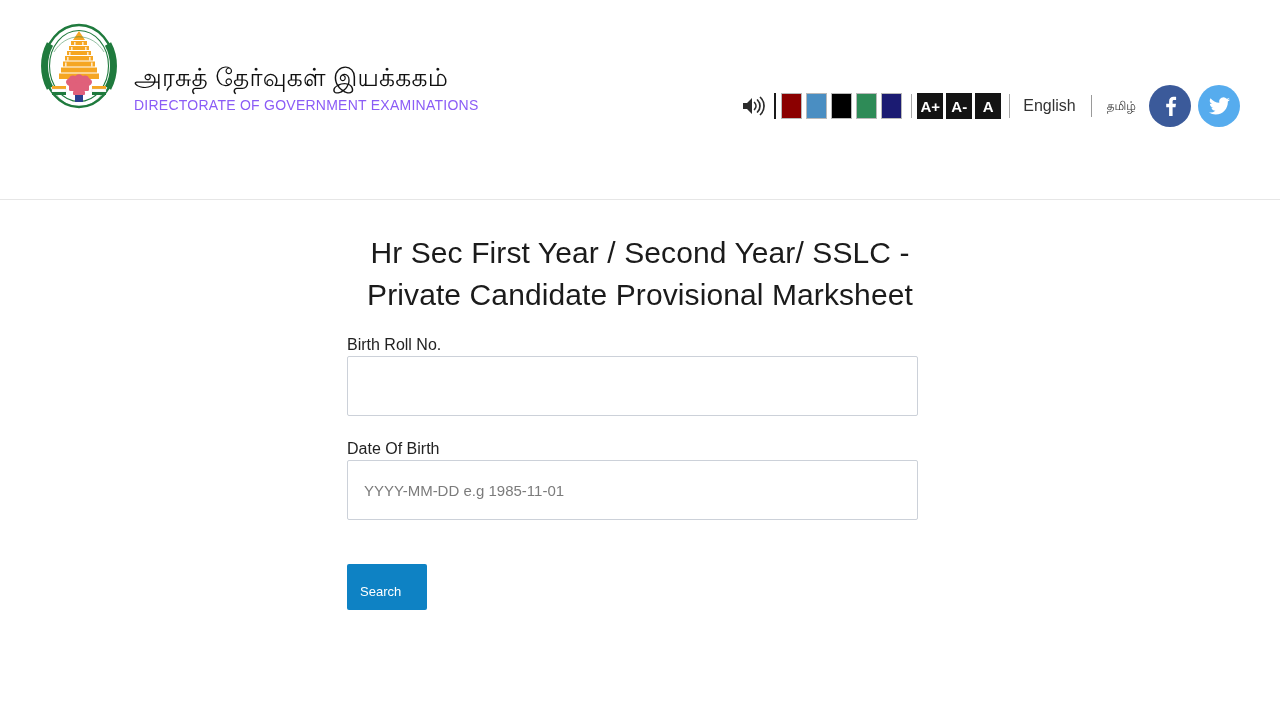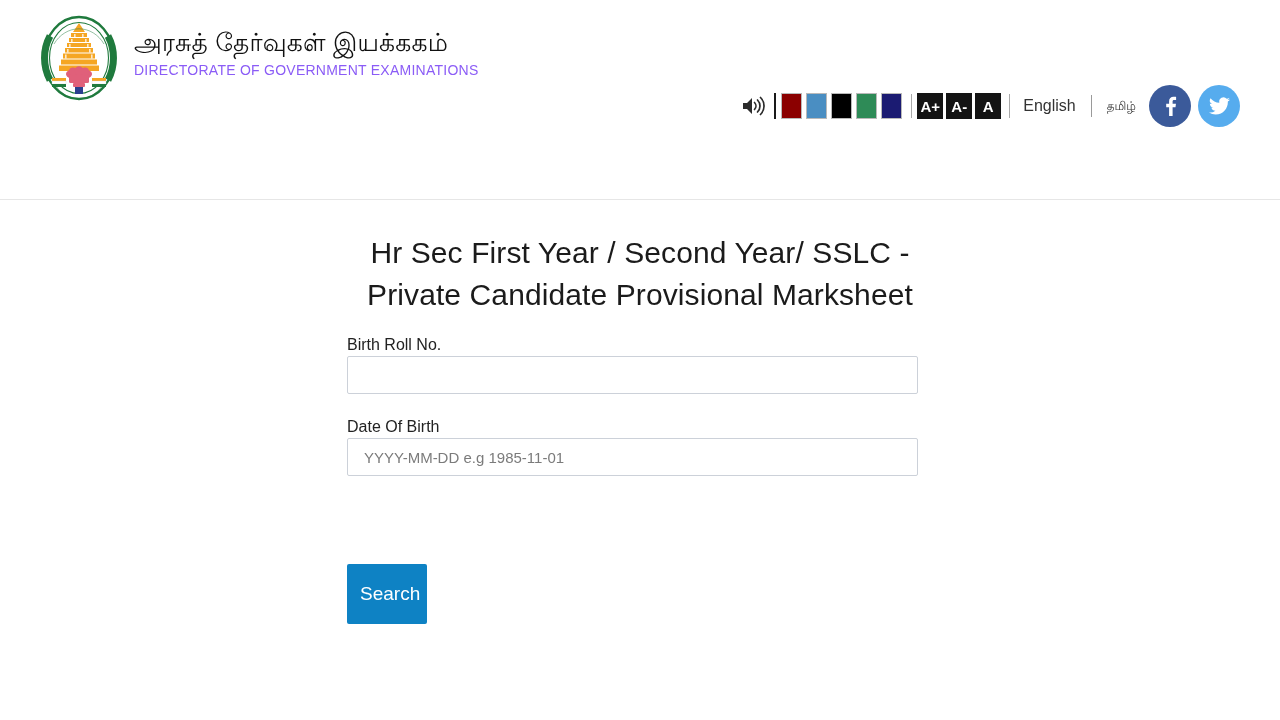--- a/index.html
+++ b/index.html
@@ -16,23 +16,23 @@
     position: relative;
     width: 1280px;
     height: 200px;
     background: #ffffff;
     border-bottom: 1px solid #e6e6e6;
   }
 
   .brand {
     position: absolute;
     left: 38px;
-    top: 14px;
-    display: flex;
-    align-items: flex-start;
+    top: 22px;
+    display: flex;
+    align-items: flex-end;
   }
 
   .logo-emblem {
     width: 82px;
     height: 92px;
     flex: none;
   }
 
   .brand-text {
     margin-left: 14px;
@@ -170,45 +170,45 @@
   .field-label {
     font-size: 16px;
     color: #222222;
     margin-bottom: 8px;
     line-height: 22px;
   }
 
   .text-input {
     display: block;
     width: 571px;
-    height: 38px;
+    height: 60px;
     border: 1px solid #ccd1d9;
     background: #ffffff;
     border-radius: 2px;
     font-size: 15px;
     font-family: "Liberation Sans", sans-serif;
     color: #333333;
     padding: 0 16px;
     outline: none;
   }
   .text-input::placeholder { color: #7b7b7b; }
 
   .field-gap { height: 22px; }
 
   .search-btn {
     position: absolute;
     left: 347px;
     top: 360px;
     width: 80px;
-    height: 60px;
+    height: 46px;
     background: #0e82c4;
     color: #ffffff;
     border: none;
     border-radius: 2px;
-    font-size: 19px;
+    font-size: 13px;
     font-family: "Liberation Sans", sans-serif;
     cursor: pointer;
     text-align: left;
     padding-left: 13px;
     line-height: 54px;
   }
 </style>
 </head>
 <body>
 

